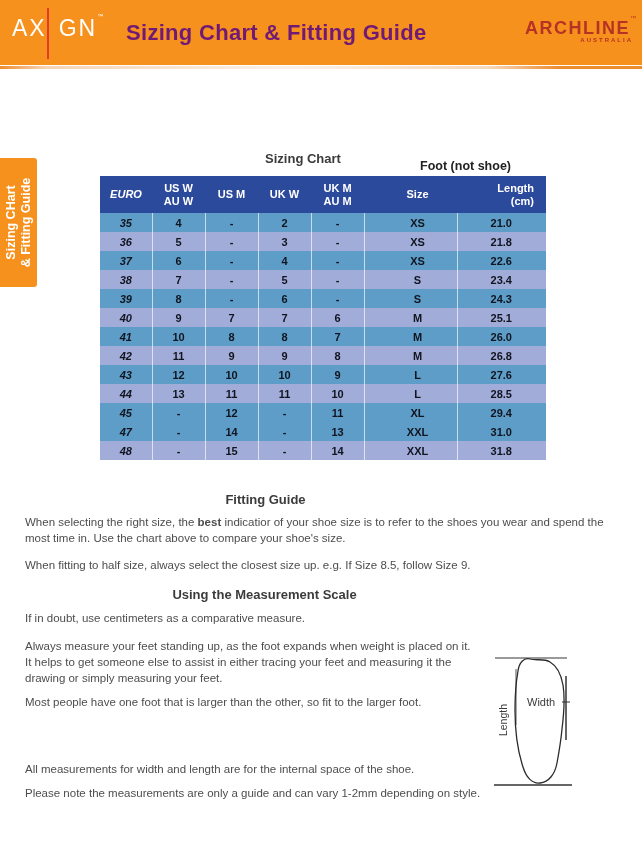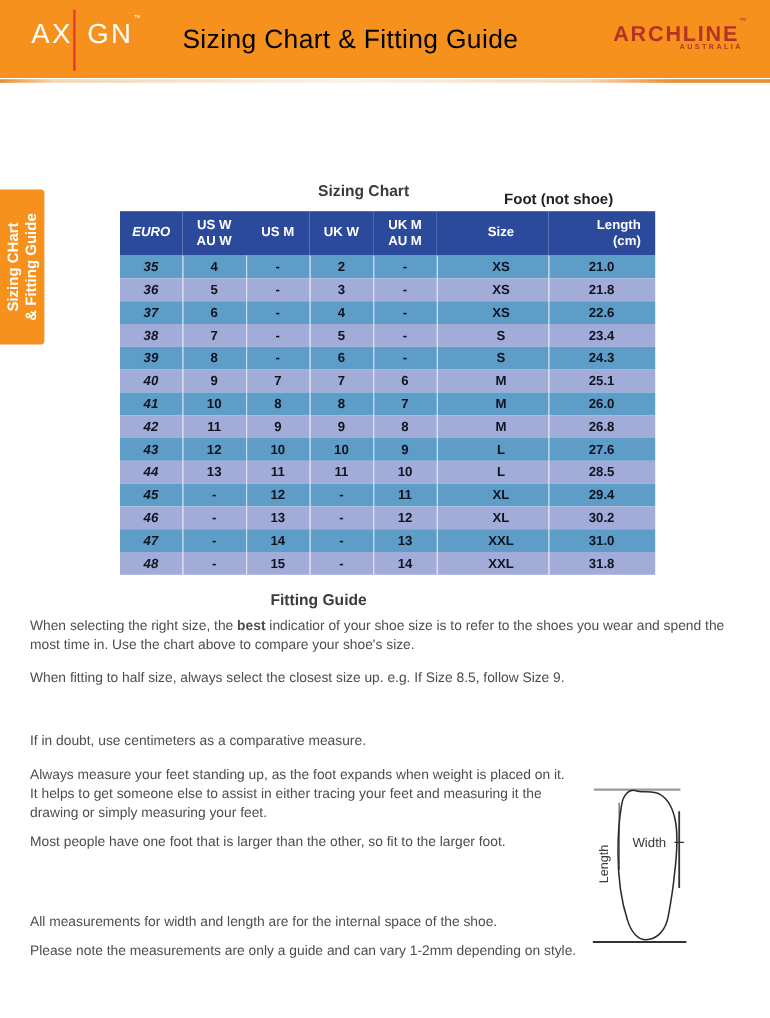--- a/index.html
+++ b/index.html
@@ -4,35 +4,35 @@
 <style>
   html,body { margin:0; padding:0; background:#ffffff; }
   .page {
     position:relative; width:642px; height:848px; background:#ffffff;
     font-family:"Liberation Sans", sans-serif; overflow:hidden;
   }
 
   
   .header {
     position:absolute; left:0; top:0; width:642px; height:65px;
-    background:#F6911E; display:flex; align-items:center; padding:0 18px;
+    background:#F6911E; display:flex; align-items:center; padding:0 4px;
     box-sizing:border-box;
   }
   .header-rule {
     position:absolute; left:0; top:66px; width:642px; height:3px;
     background:linear-gradient(90deg,#EE8D2E 0%,#F6D4B4 7%,#FBF1E8 45%,#F6D8BC 76%,#EE8D2E 87%,#EE8D2E 100%);
   }
   .axign { position:relative; width:92px; height:56px; color:#ffffff; }
   .axign-word { position:absolute; left:8px; top:10px; font-size:23px; letter-spacing:2px; display:flex; }
   .axign-gap { width:12px; }
   .axign-line { position:absolute; left:43px; top:3px; width:2px; height:51px; background:#E8392D; }
   .axign-tm { font-size:6px; vertical-align:top; position:relative; top:-2px; }
   .axign-sub { position:absolute; left:10px; top:38px; font-size:7.5px; font-weight:bold; letter-spacing:4px;margin-top:40px; }
   .header-title {
-    margin-left:42px; color:#000000; font-size:22px; font-weight:normal; letter-spacing:0.3px;
+    margin-left:30px; color:#701a75; font-size:22px; font-weight:bold; letter-spacing:0.3px;
   }
   .archline { margin-left:auto; margin-right:2px; color:#B53224; text-align:right; position:relative; top:-2px;}
   .archline-name { font-size:18px; font-weight:bold; letter-spacing:1.5px; }
   .archline-tm { font-size:6px; vertical-align:top; position:relative; top:-3px; }
   .archline-sub { font-size:6px; font-weight:bold; letter-spacing:2px; margin-top:-2px; margin-right:3px; }
 
   
   .side-tab { position:absolute; left:0; top:158px; width:37px; height:129px; background:#F6911E; border-radius:0 3px 3px 0; }
   .side-tab-inner {
     position:absolute; width:129px; height:37px; left:-46px; top:46px;
@@ -230,29 +230,20 @@
         </tr>
         <tr class="row-dark">
           <td class="c0">45</td>
           <td class="c1">-</td>
           <td class="c2">12</td>
           <td class="c3">-</td>
           <td class="c4">11</td>
           <td class="c5">XL</td>
           <td class="c6">29.4</td>
         </tr>
-        <tr class="row-light">
-          <td class="c0">46</td>
-          <td class="c1 muted">-</td>
-          <td class="c2">13</td>
-          <td class="c3 muted">-</td>
-          <td class="c4">12</td>
-          <td class="c5">XL</td>
-          <td class="c6">30.2</td>
-        </tr>
         <tr class="row-dark">
           <td class="c0">47</td>
           <td class="c1">-</td>
           <td class="c2">14</td>
           <td class="c3">-</td>
           <td class="c4">13</td>
           <td class="c5">XXL</td>
           <td class="c6">31.0</td>
         </tr>
         <tr class="row-light">
@@ -266,20 +257,21 @@
         </tr>
       </tbody>
   </table>
 
   <div class="h2" style="left:250px; top:492px;">Fitting Guide</div>
   <div class="para" style="top:514px; width:597px;">
     <span>When selecting the right size, the </span><b>best</b><span> indicatior of your shoe size is to refer to the shoes you wear and spend the most time in. Use the chart above to compare your shoe's size.</span>
   </div>
   <div class="para" style="top:557px; width:600px;">When fitting to half size, always select the closest size up. e.g. If Size 8.5, follow Size 9.</div>
 
+  <div class="h2" style="left:249px; top:587px;">Using the Measurement Scale</div>
   <div class="para" style="top:610px; width:600px;">If in doubt, use centimeters as a comparative measure.</div>
   <div class="para" style="top:638px; width:452px;">Always measure your feet standing up, as the foot expands when weight is placed on it. It helps to get someone else to assist in either tracing your feet and measuring it the drawing or simply measuring your feet.</div>
   <div class="para" style="top:694px; width:470px;">Most people have one foot that is larger than the other, so fit to the larger foot.</div>
   <div class="para" style="top:761px; width:470px;">All measurements for width and length are for the internal space of the shoe.</div>
   <div class="para" style="top:785px; width:462px;">Please note the measurements are only a guide and can vary 1-2mm depending on style.</div>
 
   <svg class="foot-diagram" width="162" height="170" viewBox="0 0 162 170">
     <line x1="15" y1="18" x2="87" y2="18" stroke="#9a9a9a" stroke-width="2"></line>
     <line x1="14" y1="145" x2="92" y2="145" stroke="#333333" stroke-width="1.5"></line>
     <line x1="36" y1="29" x2="36" y2="85" stroke="#555555" stroke-width="1"></line>

